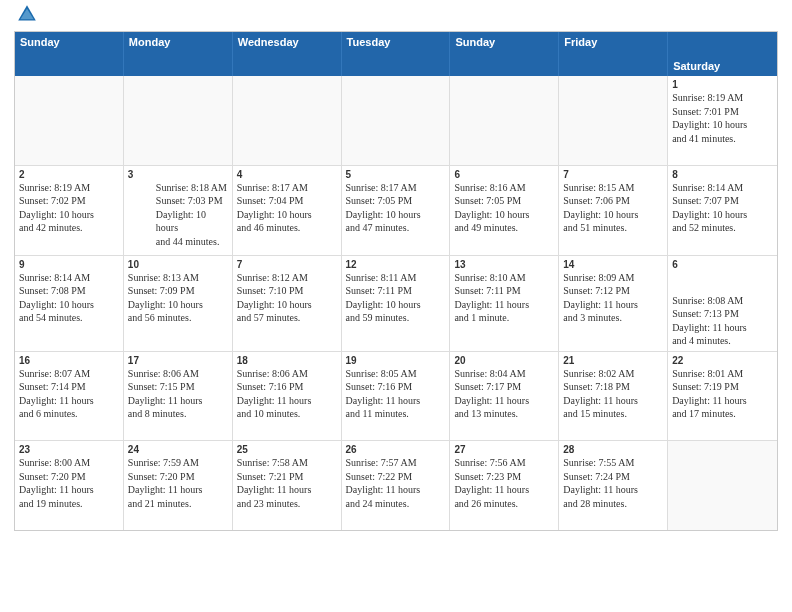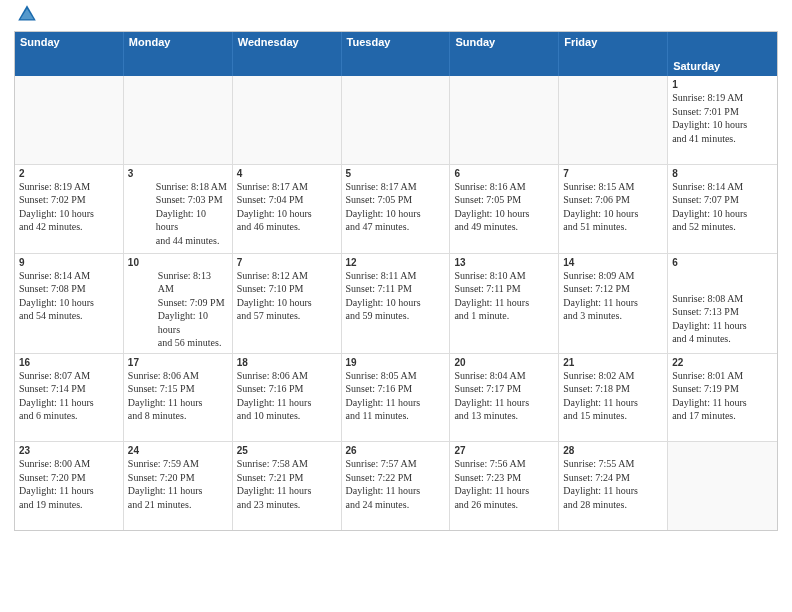--- a/index.html
+++ b/index.html
@@ -209,21 +209,21 @@
         <div class="cal-row">
           <div class="cal-cell">
             <span class="day-num">9</span>
             <div class="cell-text" style="white-space: pre-line;">Sunrise: 8:14 AM
 Sunset: 7:08 PM
 Daylight: 10 hours
 and 54 minutes.</div>
           </div>
           <div class="cal-cell">
             <span class="day-num">10</span>
-            <div class="cell-text" style="white-space: pre-line; margin-left: 30px;">Sunrise: 8:13 AM
+            <div class="cell-text" style="white-space: pre-line;">Sunrise: 8:13 AM
 Sunset: 7:09 PM
 Daylight: 10 hours
 and 56 minutes.</div>
           </div>
           <div class="cal-cell">
             <span class="day-num">7</span>
             <div class="cell-text" style="white-space: pre-line;">Sunrise: 8:12 AM
 Sunset: 7:10 PM
 Daylight: 10 hours
 and 57 minutes.</div>

